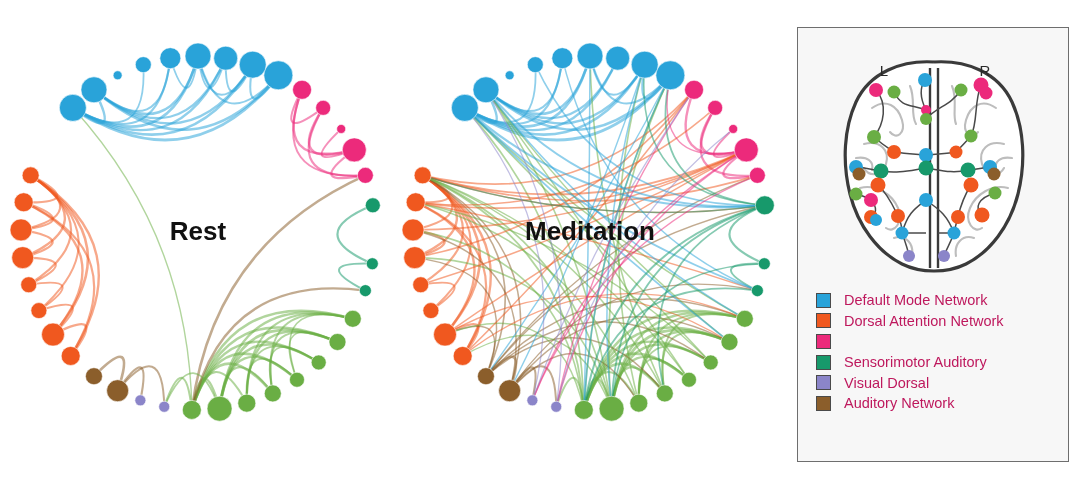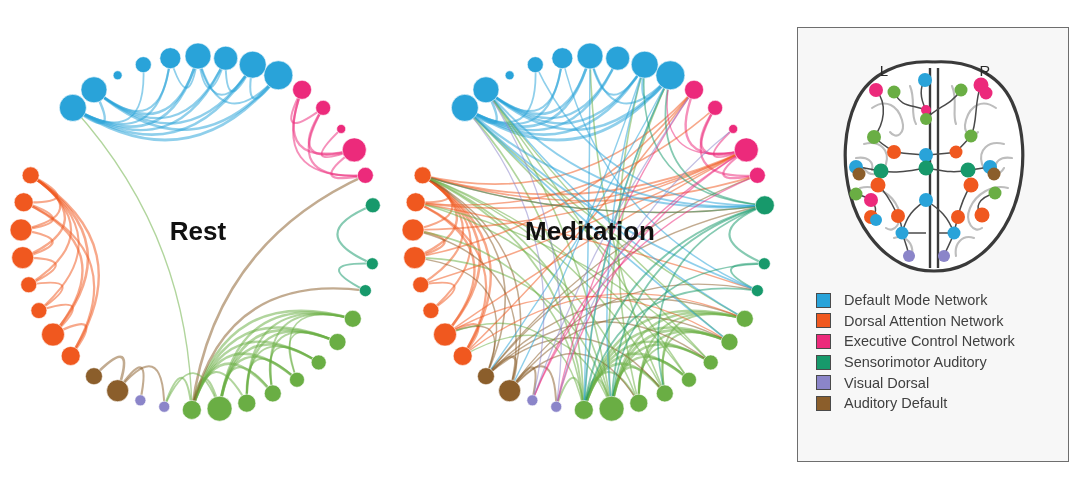--- a/index.html
+++ b/index.html
@@ -58,21 +58,21 @@
   .legend-swatch {
     width: 15px;
     height: 15px;
     border: 1px solid #4a4a4a;
     box-sizing: border-box;
     flex: 0 0 auto;
   }
   .legend-label {
     margin-left: 13px;
     font-size: 14.5px;
-    color: #404040;
+    color: #be185d;
     font-family: "Liberation Sans", sans-serif;
     white-space: nowrap;
   }
   .hemi-label {
     font-size: 15px;
     fill: #2a2a2a;
     font-family: "Liberation Sans", sans-serif;
     text-anchor: middle;
   }
 </style>
@@ -470,28 +470,27 @@
       <div class="legend-row">
         <span class="legend-swatch" style="background: rgb(41, 163, 217);"></span>
         <span class="legend-label">Default Mode Network</span>
       </div>
       <div class="legend-row">
         <span class="legend-swatch" style="background: rgb(240, 88, 31);"></span>
         <span class="legend-label">Dorsal Attention Network</span>
       </div>
       <div class="legend-row">
         <span class="legend-swatch" style="background: rgb(236, 42, 123);"></span>
-        <span class="legend-label">Executive Control Network</span>
       </div>
       <div class="legend-row">
         <span class="legend-swatch" style="background: rgb(23, 153, 107);"></span>
         <span class="legend-label">Sensorimotor Auditory</span>
       </div>
       <div class="legend-row">
         <span class="legend-swatch" style="background: rgb(139, 133, 201);"></span>
         <span class="legend-label">Visual Dorsal</span>
       </div>
       <div class="legend-row">
         <span class="legend-swatch" style="background: rgb(139, 94, 43);"></span>
-        <span class="legend-label">Auditory Default</span>
+        <span class="legend-label">Auditory Network</span>
       </div>
     </div>
 </div>
 
 </body></html>

